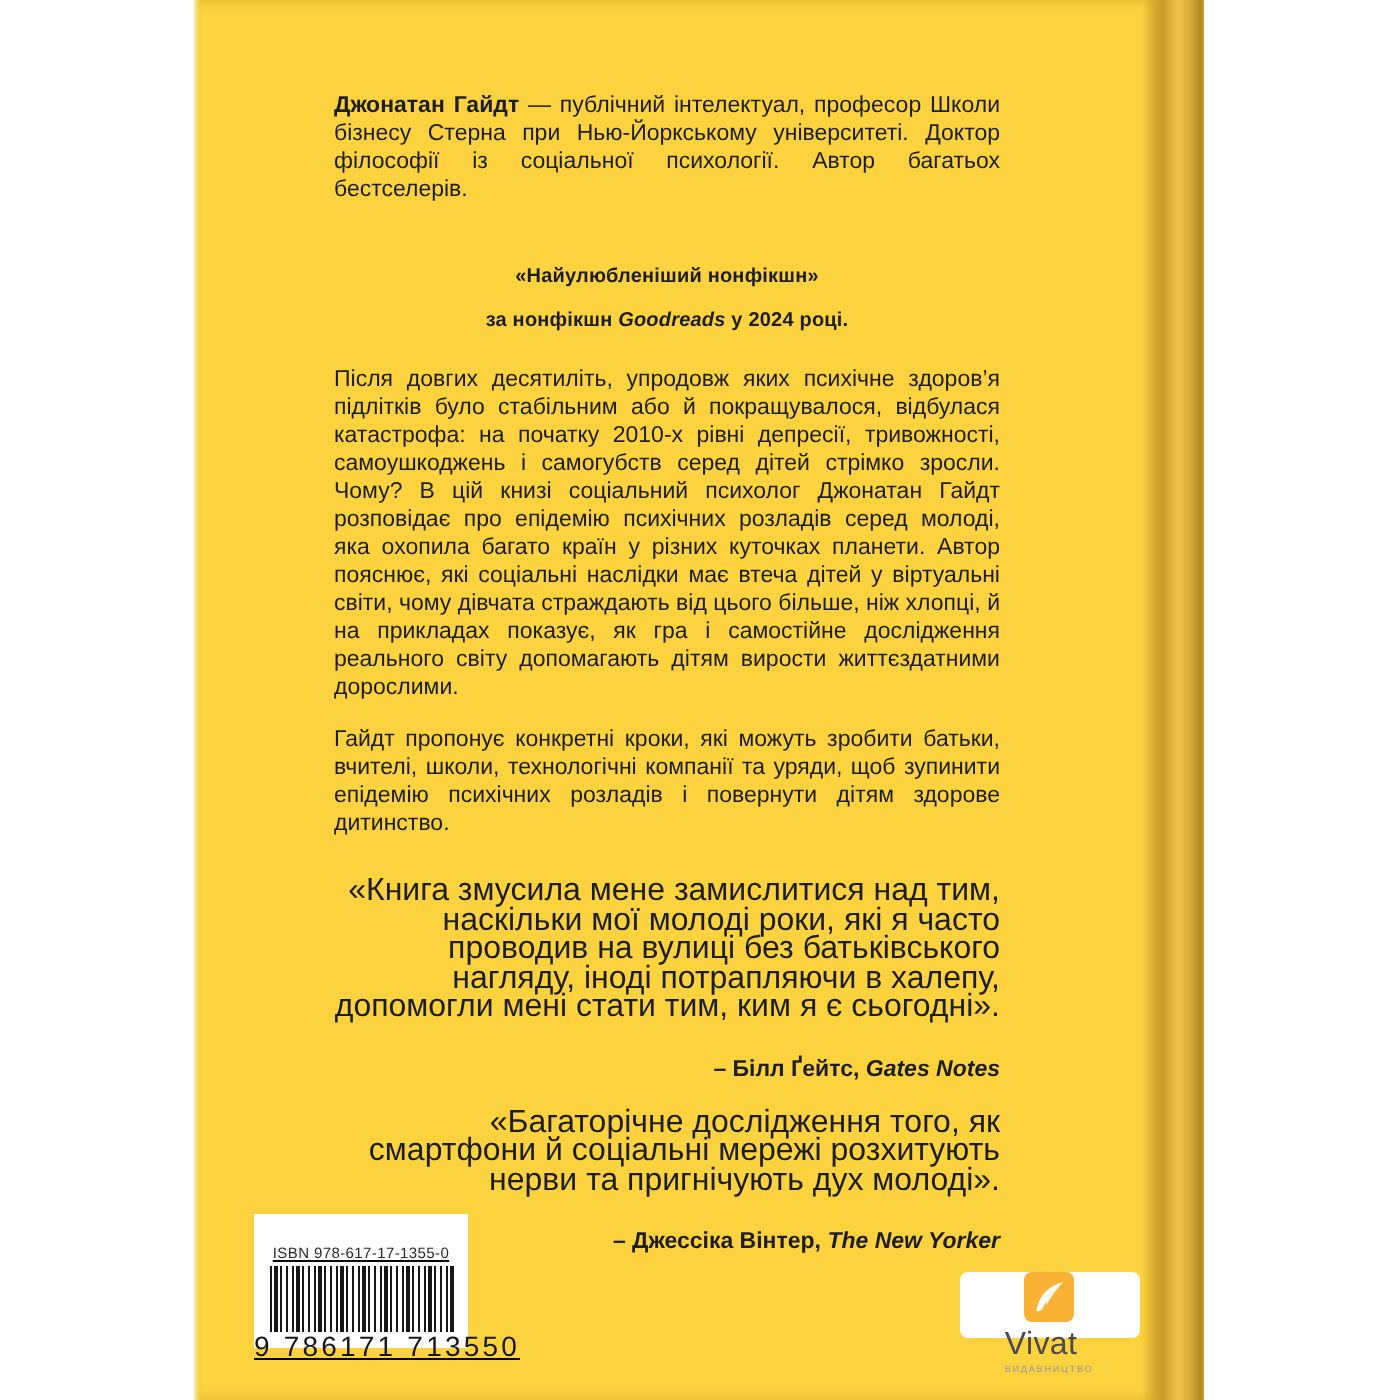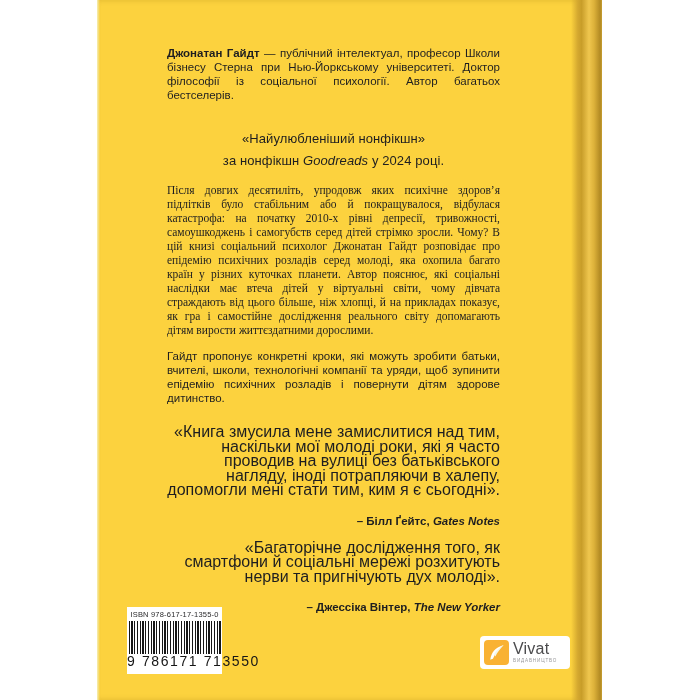--- a/index.html
+++ b/index.html
@@ -37,51 +37,52 @@
   }
   .bio{
     margin-top:46px;
     font-size:11.5px;line-height:14px;
     text-align:justify;
   }
   .bold{font-weight:700;}
   .award{
     margin-top:26px;
     text-align:center;
-    font-weight:400;
-    font-size:13px;line-height:22px;
+    font-weight:700;
+    font-size:10px;line-height:22px;
     letter-spacing:0.1px;
   }
   .award .it{font-style:italic;}
   .para{
     margin-top:12px;
     font-size:11.5px;line-height:14px;
     text-align:justify;
   }
-  .para.first{margin-top:11px;font-family:Liberation Serif, serif;}
+  .para.first{margin-top:11px;}
   .quote{
     margin-top:20px;
     font-size:16px;line-height:14.5px;
     text-align:right;
   }
   .attr{
     margin-top:5px;
     font-size:11.5px;line-height:14px;
     font-weight:700;
     text-align:right;
   }
   .attr .it{font-style:italic;}
   .quote.second{margin-top:13px;}
 
   .barcode-box{
     position:absolute;left:30px;top:607px;
-    width:95px;height:67px;
+    width:107px;height:67px;
     background:#ffffff;
     box-sizing:border-box;
-    padding-top:3px;
+    padding-top:15px;
+    text-decoration:underline;
   }
   .isbn-label{
     font-size:7.5px;line-height:9px;
     letter-spacing:0.2px;
     text-align:center;
     color:#2a2a2c;
     white-space:nowrap;
   }
   .bars{
     width:92px;height:33px;
@@ -105,21 +106,21 @@
     white-space:nowrap;
   }
 
   .publisher{
     position:absolute;left:383px;top:636px;
     width:90px;height:33px;
     background:#ffffff;
     border-radius:4px;
     box-sizing:border-box;
     display:flex;align-items:center;
-    padding:0 5px 0 4px;gap:4px;
+    padding:0 5px 0 4px;gap:4px;flex-direction:column;
   }
   .pub-square{
     width:25px;height:25px;flex:0 0 25px;
     background:#f9b233;
     border-radius:4px;
     display:flex;align-items:center;justify-content:center;
   }
   .pub-text{display:flex;flex-direction:column;align-items:flex-start;}
   .pub-name{
     font-size:16px;line-height:16px;

